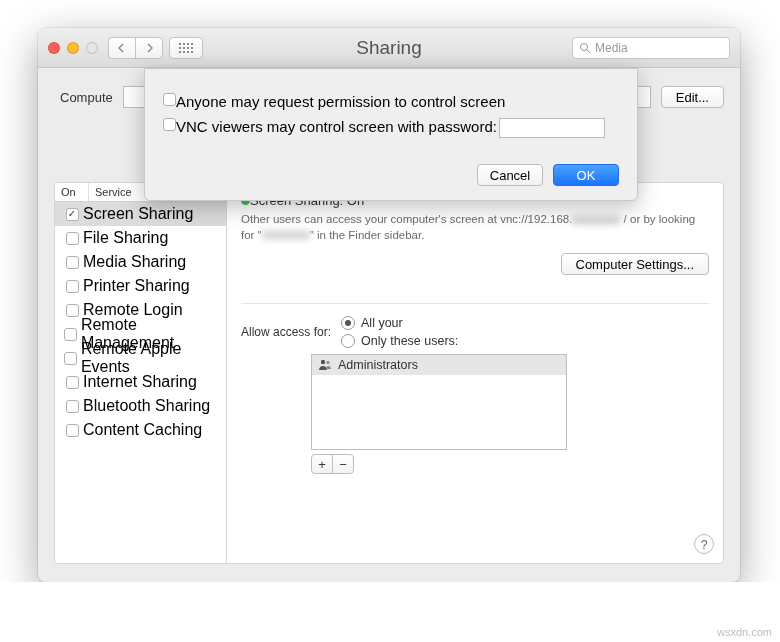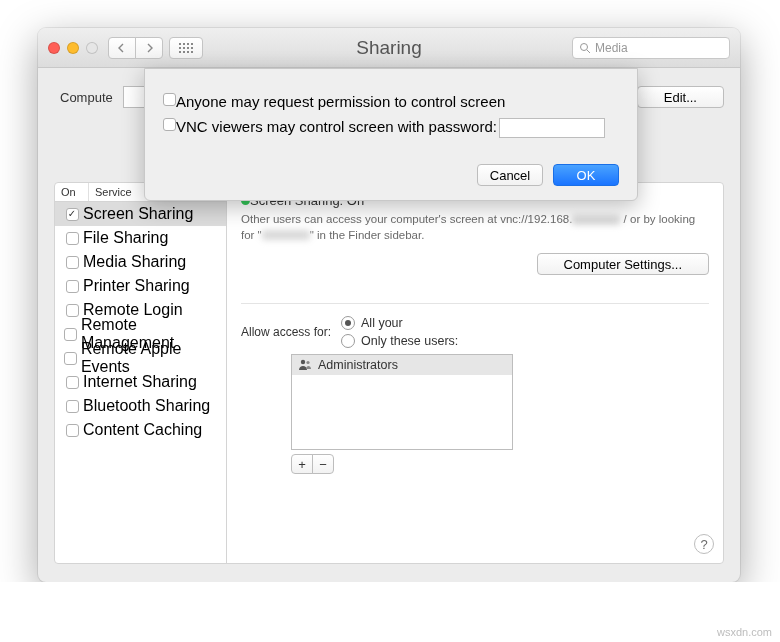--- a/index.html
+++ b/index.html
@@ -31,21 +31,21 @@
     border-radius:4px; display:flex; align-items:center; padding:0 6px; gap:4px; font-size:12px; color:#999;
   }
   .searchbox svg{width:12px;height:12px;flex-shrink:0}
   .body {
     position:absolute; left:16px; right:16px; top:58px; bottom:18px;
   }
   .compname-row { display:flex; align-items:center; gap:10px; margin-bottom:10px; padding-left:6px }
   .compname-label { font-size:13px; color:#333 }
   .compname-input { flex:1; height:22px; border:1px solid #bdbdbd; background:#fff; border-radius:0 }
   .edit-btn, .push-btn {
-    height:22px; padding:0 26px; font-size:13px; background:linear-gradient(#fff,#f2f2f2);
+    height:22px; padding:0 14px; font-size:13px; background:linear-gradient(#fff,#f2f2f2);
     border:1px solid #bdbdbd; border-radius:4px; cursor:default;
   }
   .panel {
     position:absolute; left:0; right:0; top:96px; bottom:0; background:#fff;
     border:1px solid #d4d4d4; border-radius:4px; display:flex;
   }
   .service-col { width:172px; border-right:1px solid #d4d4d4; display:flex; flex-direction:column }
   .svc-header { display:flex; border-bottom:1px solid #d4d4d4; font-size:11px; color:#333 }
   .svc-header .on-h { width:34px; padding:3px 6px; border-right:1px solid #e0e0e0 }
   .svc-header .svc-h { padding:3px 6px }
@@ -60,21 +60,21 @@
   .status-dot { width:9px; height:9px; border-radius:50%; background:#34c759 }
   .desc { color:#6b6b6b; font-size:11.5px; line-height:1.35; margin-bottom:10px }
   .blur { display:inline-block; width:48px; height:10px; background:#d9d9d9; filter:blur(3px); vertical-align:middle; border-radius:2px }
   .comp-settings-row { text-align:right; margin-bottom:28px }
   .hr { border-top:1px solid #e4e4e4; margin:4px 0 12px }
   .access-row { display:flex; align-items:center; gap:10px }
   .radio-col { display:flex; flex-direction:column; gap:4px; font-size:12.5px }
   .radio-line { display:flex; align-items:center; gap:6px }
   .radio { width:14px; height:14px; border:1px solid #9a9a9a; border-radius:50%; background:#fff; display:flex; align-items:center; justify-content:center }
   .radio.checked::after { content:""; width:6px; height:6px; border-radius:50%; background:#555 }
-  .userbox { margin-left:50px; margin-top:6px; width:222px }
+  .userbox { margin-left:70px; margin-top:6px; width:256px }
   .userlist { border:1px solid #bdbdbd; height:96px; background:#fff }
   .userlist .u-row { height:20px; background:#e6e6e6; display:flex; align-items:center; gap:6px; padding:0 6px; font-size:12.5px }
   .stepper { display:flex; margin-top:4px }
   .stepper .sbtn { width:22px; height:20px; border:1px solid #bdbdbd; background:linear-gradient(#fff,#f2f2f2); display:flex; align-items:center; justify-content:center; font-size:13px }
   .stepper .sbtn:first-child{border-radius:4px 0 0 4px}
   .stepper .sbtn:last-child{border-radius:0 4px 4px 0; margin-left:-1px}
   .help {
     position:absolute; right:10px; bottom:10px; width:20px; height:20px; border-radius:50%;
     border:1px solid #bdbdbd; background:#fff; font-size:13px; color:#6b6b6b;
     display:flex; align-items:center; justify-content:center;

